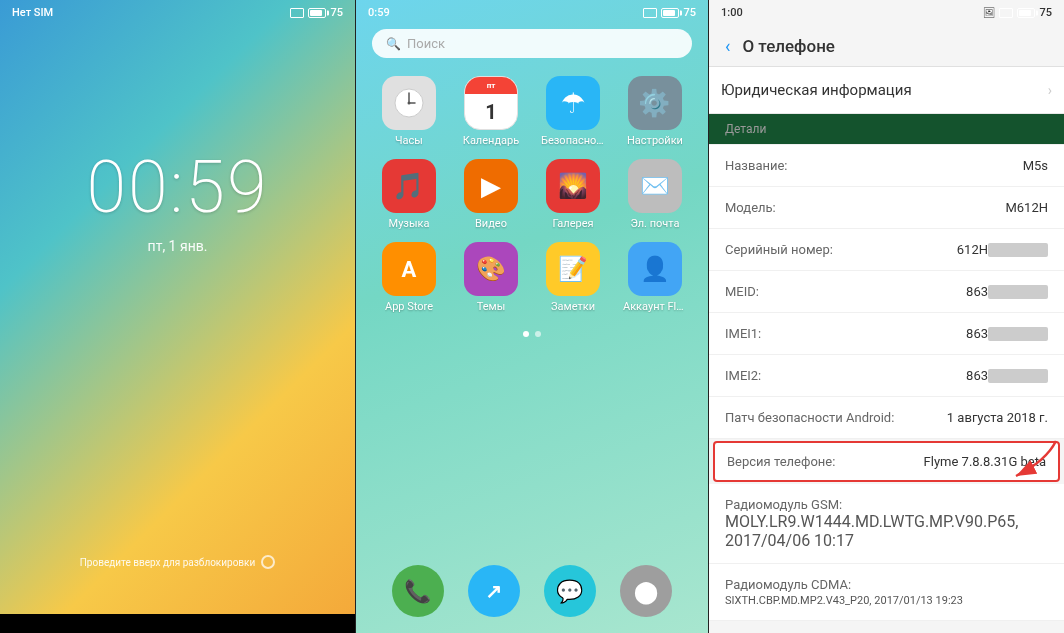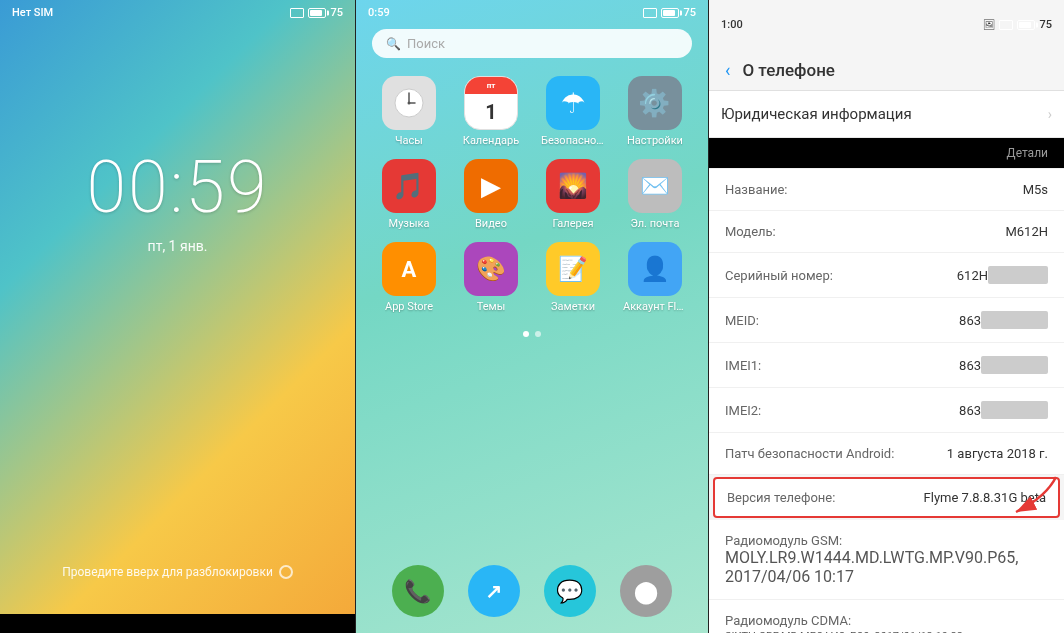--- a/index.html
+++ b/index.html
@@ -82,26 +82,26 @@
     }
     .lock-date {
       text-align: center;
       color: white;
       font-size: 14px;
       margin-top: 8px;
       opacity: 0.95;
     }
     .lock-unlock {
       position: absolute;
-      bottom: 35px;
+      bottom: 45px;
       left: 0;
       right: 0;
       text-align: center;
       color: white;
-      font-size: 12px;
+      font-size: 10px;
       opacity: 0.9;
       display: flex;
       align-items: center;
       justify-content: center;
       gap: 6px;
     }
     .unlock-icon {
       display: inline-block;
       width: 14px;
       height: 14px;
@@ -218,21 +218,21 @@
       height: 633px;
       position: relative;
       overflow: hidden;
       background: #f5f5f5;
       flex-shrink: 0;
     }
     .screen-settings .status-bar {
       display: flex;
       justify-content: space-between;
       align-items: center;
-      padding: 18px 12px;
+      padding: 6px 12px;
       color: #333;
       font-size: 11px;
       font-weight: 500;
       background: #f5f5f5;
     }
     .settings-header {
       display: flex;
       align-items: center;
       padding: 10px 16px;
       background: #f5f5f5;
@@ -251,23 +251,22 @@
     }
     .settings-item {
       display: flex;
       justify-content: space-between;
       align-items: center;
       padding: 13px 16px;
       background: white;
       border-bottom: 1px solid #f0f0f0;
     }
     .settings-item.section-header {
-      background: #000000;
+      background: #14532d;
       padding: 8px 16px;
-      justify-content: flex-end;
     }
     .settings-item-label {
       font-size: 13px;
       color: #666;
     }
     .settings-item-value {
       font-size: 13px;
       color: #333;
       font-weight: 400;
     }
@@ -301,21 +300,21 @@
       margin: 0 4px;
       padding: 11px 12px;
     }
 
     
     .blurred-value {
       display: inline-block;
       background: #ccc;
       border-radius: 2px;
       color: transparent;
-      font-size: 15px;
+      font-size: 12px;
       min-width: 60px;
     }
 
     
     .clock-icon-bg {
       background: #f0f0f0;
       border-radius: 14px;
     }
     .calendar-icon-bg {
       background: white;

